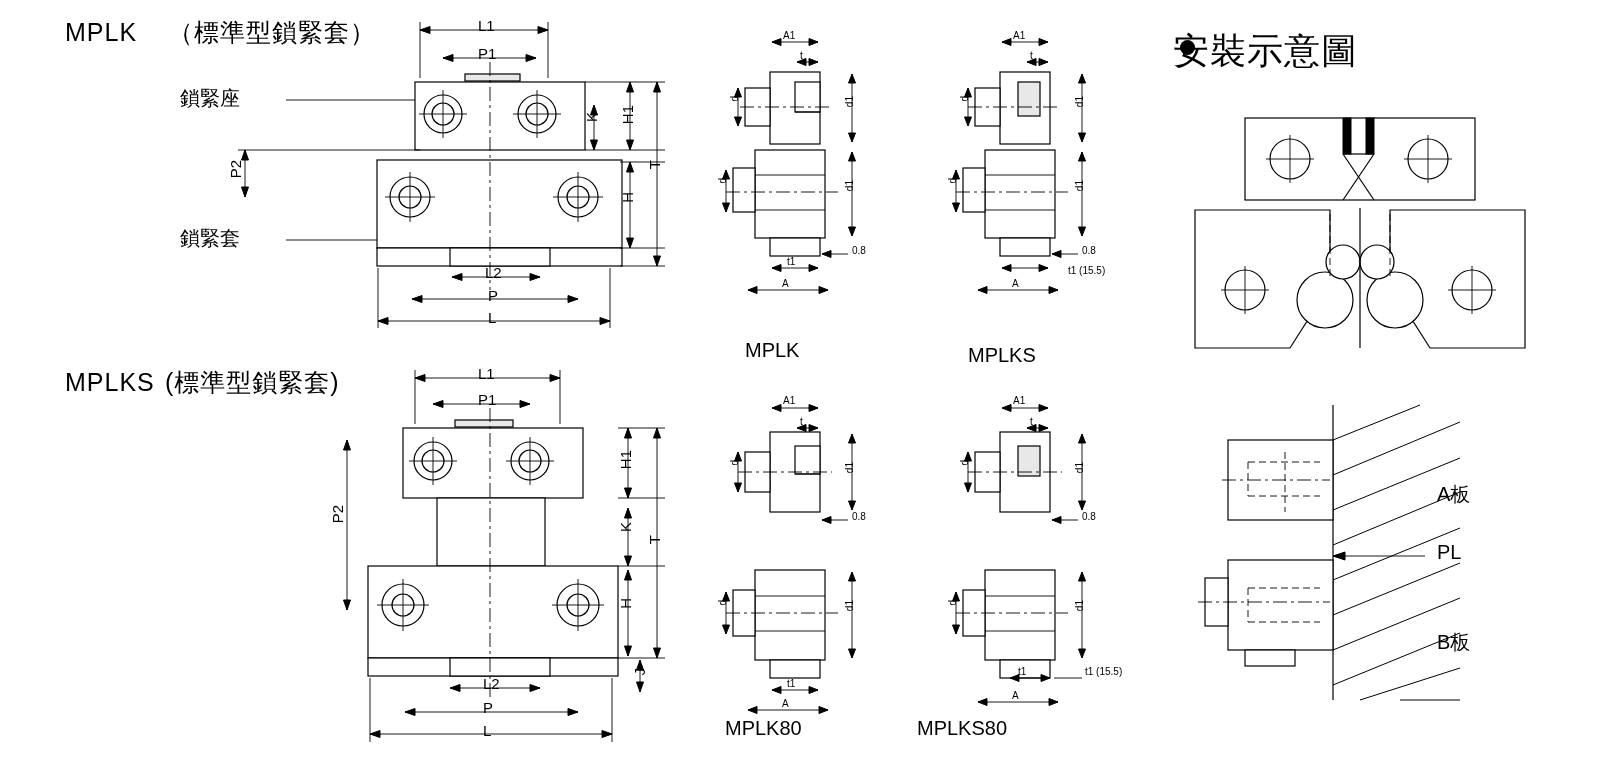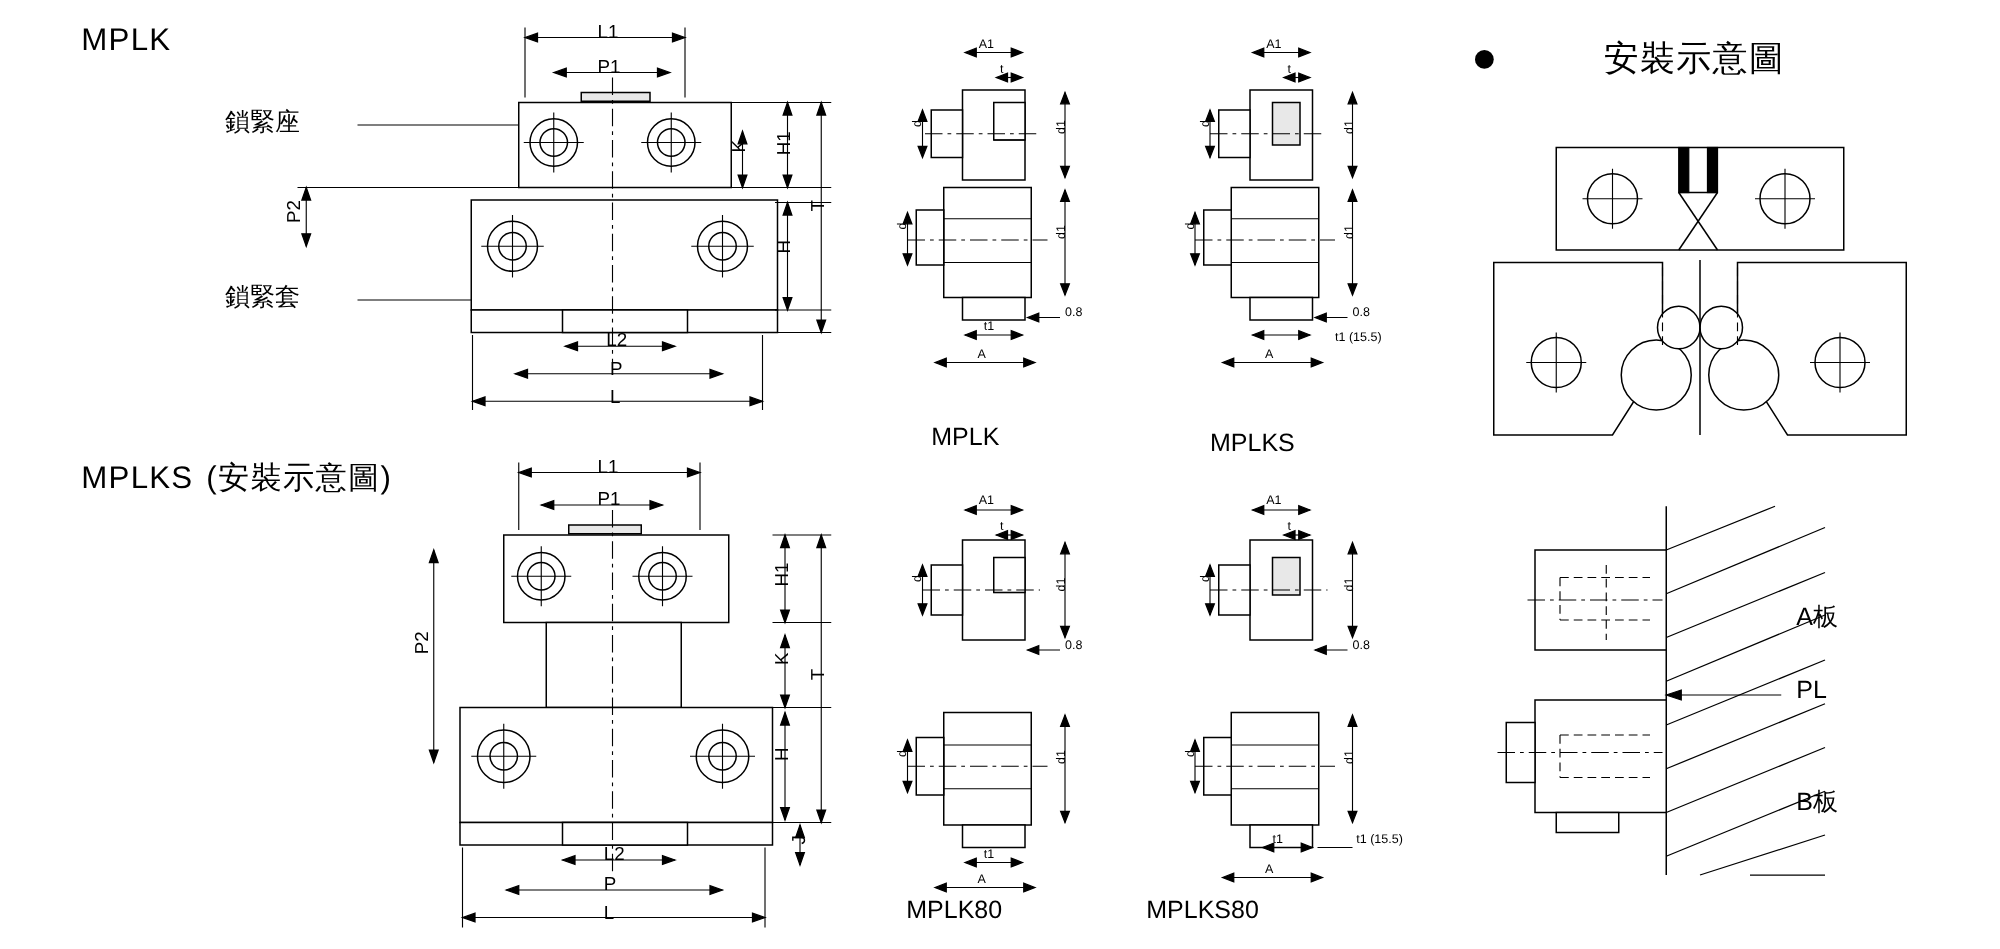--- a/index.html
+++ b/index.html
@@ -32,23 +32,24 @@
   .fillg{fill:#e8e8e8;stroke:#000;stroke-width:1.2;}
   .fillk{fill:#000;stroke:#000;}
   .nofill{fill:none;stroke:#000;stroke-width:1.2;}
 </style>
 </head>
 <body>
 
 <div class="stage">
 
   <div class="lbl title-cn" style="left:65px;top:20px;">MPLK</div>
+  <div class="lbl title-cn" style="left:168px;top:20px;">（標準型鎖緊套）</div>
 
   <div class="lbl title-cn" style="left:65px;top:370px;">MPLKS</div>
-  <div class="lbl title-cn" style="left:165px;top:370px;">(安裝示意圖)</div>
+  <div class="lbl title-cn" style="left:165px;top:370px;">(標準型鎖緊套)</div>
 
   <div class="lbl sub" style="left:180px;top:88px;">鎖緊座</div>
   <div class="lbl sub" style="left:180px;top:228px;">鎖緊套</div>
 
   <svg width="1600" height="759">
 
     <line class="thin" x1="286" y1="100" x2="415" y2="100"></line>
     <line class="thin" x1="286" y1="240" x2="415" y2="240"></line>
 
     <rect class="fillw" x="415" y="82" width="170" height="68"></rect>
@@ -433,21 +434,21 @@
   <div class="lbl tiny2 vert" style="left:1075px;top:462px;">d1</div>
   <div class="lbl tiny2" style="left:1082px;top:512px;">0.8</div>
   <div class="lbl tiny2 vert" style="left:948px;top:600px;">d</div>
   <div class="lbl tiny2 vert" style="left:1075px;top:600px;">d1</div>
   <div class="lbl tiny2" style="left:1018px;top:667px;">t1</div>
   <div class="lbl tiny2" style="left:1085px;top:667px;">t1 (15.5)</div>
   <div class="lbl tiny2" style="left:1012px;top:691px;">A</div>
   <div class="lbl sub" style="left:917px;top:718px;">MPLKS80</div>
 
   <div class="bullet" style="left:1180px;top:40px;"></div>
-  <div class="lbl title-cn" style="left:1283px;top:33px;font-size:28px;">安裝示意圖</div>
+  <div class="lbl title-cn" style="left:1173px;top:33px;font-size:36px;">安裝示意圖</div>
 
   <svg width="1600" height="759">
 
     <rect class="fillw" x="1245" y="118" width="230" height="82"></rect>
     <circle class="nofill" cx="1290" cy="159" r="20"></circle>
     <line class="thin" x1="1266" y1="159" x2="1314" y2="159"></line>
     <line class="thin" x1="1290" y1="135" x2="1290" y2="183"></line>
     <circle class="nofill" cx="1428" cy="159" r="20"></circle>
     <line class="thin" x1="1404" y1="159" x2="1452" y2="159"></line>
     <line class="thin" x1="1428" y1="135" x2="1428" y2="183"></line>

